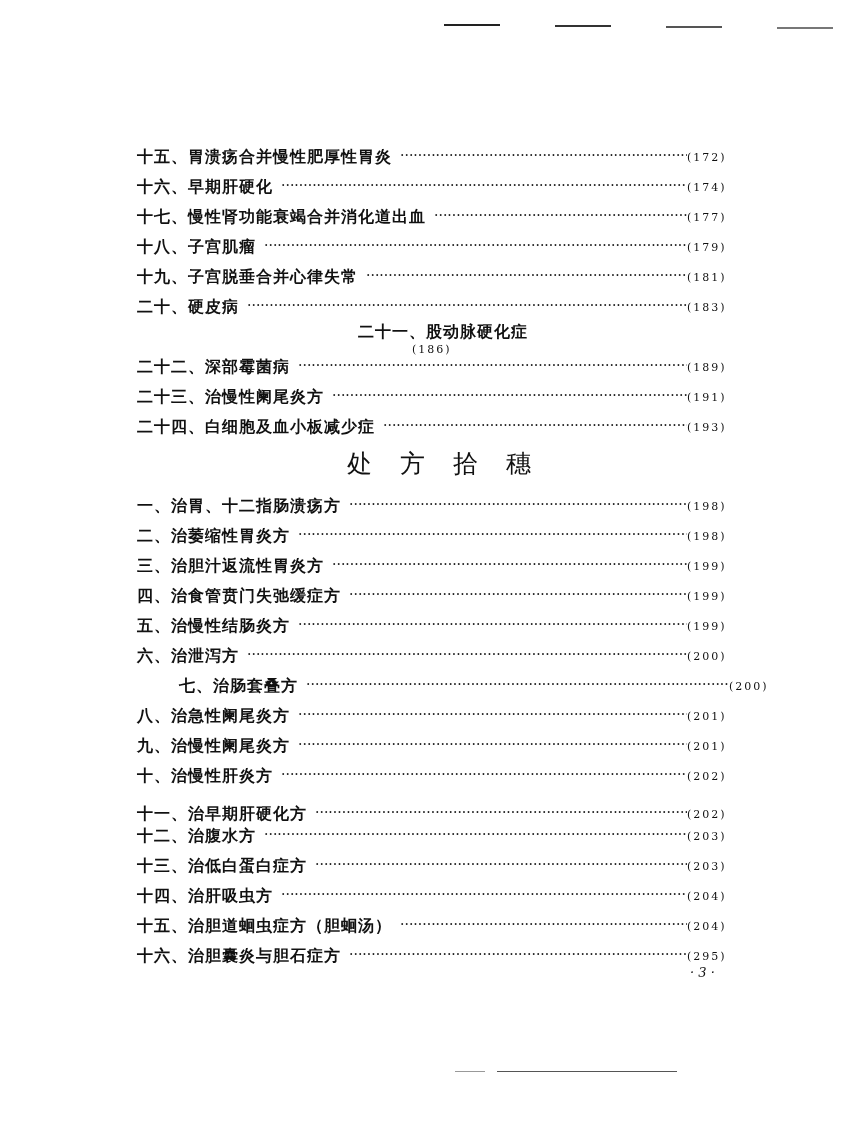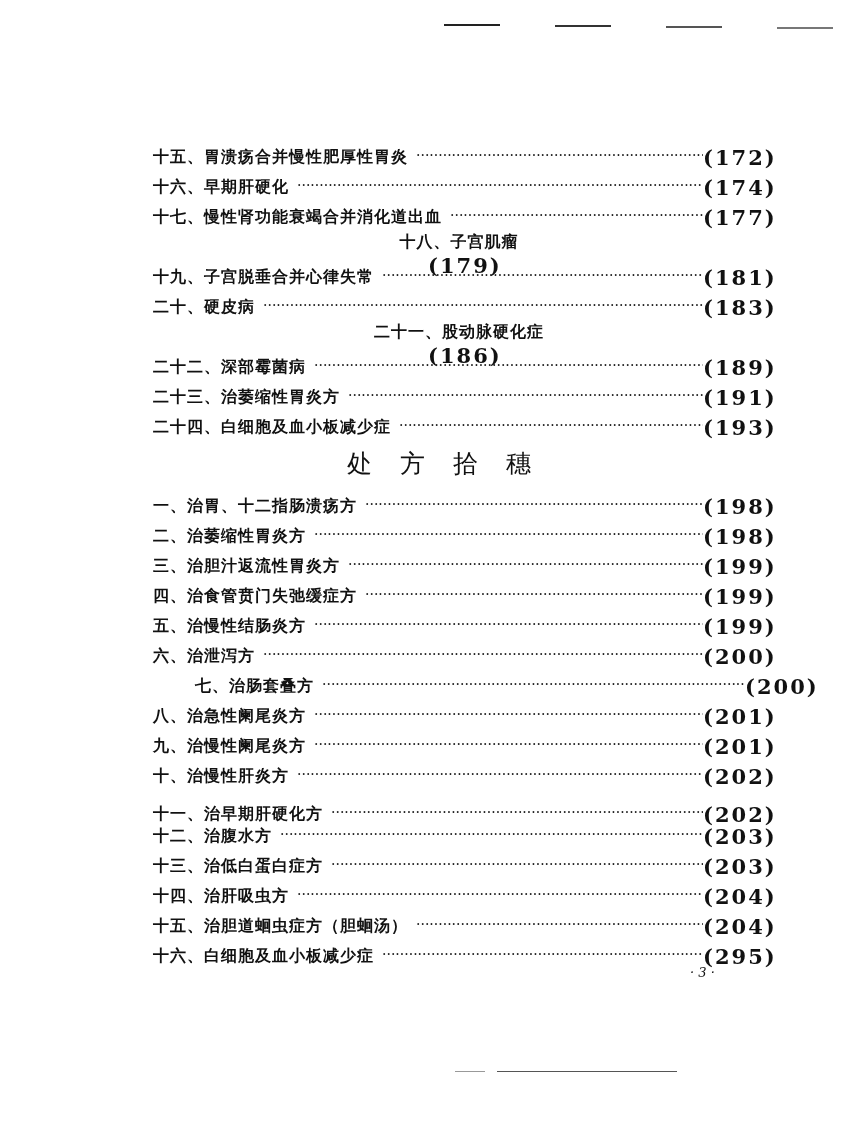--- a/index.html
+++ b/index.html
@@ -1,27 +1,27 @@
 <!DOCTYPE html>
 <html><head>
 <meta charset="utf-8">
 <style>
   html, body { margin:0; padding:0; background:#ffffff; }
   body { width:866px; height:1122px; position:relative; overflow:hidden;
          font-family:"DejaVu Serif", serif; color:#111; }
   .topline { position:absolute; height:2px; background:#222; }
   .toc { position:absolute; left:137px; width:620px; }
-  .row { position:absolute; left:16px; width:620px; height:30px; display:flex; align-items:center;
+  .row { position:absolute; left:0; width:620px; height:30px; display:flex; align-items:center;
          font-size:16px; white-space:nowrap; }
   .row .title { flex:0 0 auto; padding-right:8px; font-weight:bold; letter-spacing:1px; }
   .row .dots { flex:1 1 auto; overflow:hidden; height:30px; position:relative; }
   .row .dots::before { content:"··································································································································";
          position:absolute; left:0; top:5px; font-size:14px; letter-spacing:0px; color:#222; }
   .row .page { flex:0 0 auto; width:70px; text-align:left; font-family:"DejaVu Serif", serif;
-         font-size:21px; letter-spacing:2px;font-weight:bold; }
+         font-size:11px; letter-spacing:2px; }
   .section-title { position:absolute; left:0; width:866px; top:447px; text-align:center;
          font-size:25px; letter-spacing:28px; font-family:"DejaVu Sans", sans-serif; padding-left:40px; box-sizing:border-box; }
   .pagenum { position:absolute; left:690px; top:965px; font-size:13px; font-style:italic; }
   .scan { position:absolute; height:1px; background:#555; }
 </style>
 </head>
 <body>
 
 <div class="topline" style="left:444px; top:24px; width:56px;"></div>
 <div class="topline" style="left:555px; top:25px; width:56px; background:#333;"></div>
@@ -37,21 +37,21 @@
   <div class="row" style="top:30px;">
       <span class="title">十六、早期肝硬化</span>
       <span class="dots"></span>
       <span class="page">(174)</span>
     </div>
   <div class="row" style="top:60px;">
       <span class="title">十七、慢性肾功能衰竭合并消化道出血</span>
       <span class="dots"></span>
       <span class="page">(177)</span>
     </div>
-  <div class="row" style="top:90px;flex-direction:column;">
+  <div class="row" style="top:90px;">
       <span class="title">十八、子宫肌瘤</span>
       <span class="dots"></span>
       <span class="page">(179)</span>
     </div>
   <div class="row" style="top:120px;">
       <span class="title">十九、子宫脱垂合并心律失常</span>
       <span class="dots"></span>
       <span class="page">(181)</span>
     </div>
   <div class="row" style="top:150px;">
@@ -63,21 +63,21 @@
       <span class="title">二十一、股动脉硬化症</span>
       <span class="dots"></span>
       <span class="page">(186)</span>
     </div>
   <div class="row" style="top:210px;">
       <span class="title">二十二、深部霉菌病</span>
       <span class="dots"></span>
       <span class="page">(189)</span>
     </div>
   <div class="row" style="top:240px;">
-      <span class="title">二十三、治萎缩性胃炎方</span>
+      <span class="title">二十三、治慢性阑尾炎方</span>
       <span class="dots"></span>
       <span class="page">(191)</span>
     </div>
   <div class="row" style="top:270px;">
       <span class="title">二十四、白细胞及血小板减少症</span>
       <span class="dots"></span>
       <span class="page">(193)</span>
     </div>
 </div>
 
@@ -153,21 +153,21 @@
       <span class="title">十四、治肝吸虫方</span>
       <span class="dots"></span>
       <span class="page">(204)</span>
     </div>
   <div class="row" style="top:420px;">
       <span class="title">十五、治胆道蛔虫症方（胆蛔汤）</span>
       <span class="dots"></span>
       <span class="page">(204)</span>
     </div>
   <div class="row" style="top:450px;">
-      <span class="title">十六、白细胞及血小板减少症</span>
+      <span class="title">十六、治胆囊炎与胆石症方</span>
       <span class="dots"></span>
       <span class="page">(295)</span>
     </div>
 </div>
 
 <div class="pagenum">· 3 ·</div>
 
 <div class="scan" style="left:497px; top:1071px; width:180px;"></div>
 <div class="scan" style="left:455px; top:1071px; width:30px; background:#999;"></div>
 

